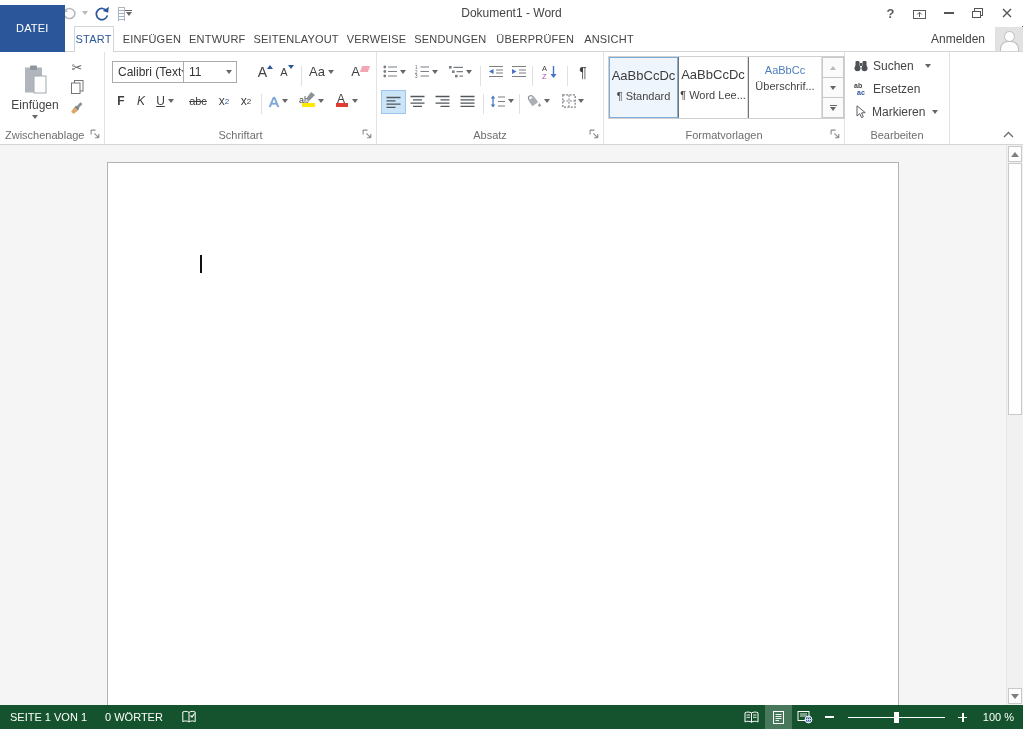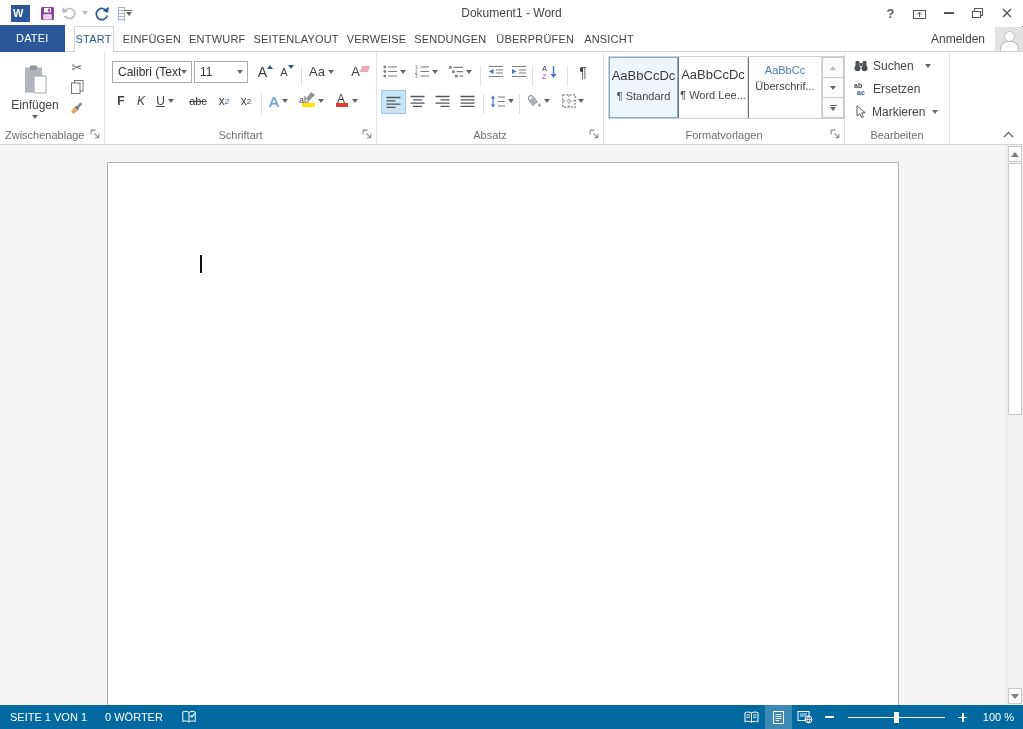--- a/index.html
+++ b/index.html
@@ -14,21 +14,21 @@
   .wordlogo .w{color:#fff;font-weight:bold;font-size:11px;padding-left:2px;line-height:17px;}
   .wordlogo .page{position:absolute;right:1px;top:2px;width:5px;height:13px;background:#fff;
      background-image:linear-gradient(#9db3d4 1px,transparent 1px);background-size:5px 3px;background-position:0 2px;}
   .title{position:absolute;left:0;right:0;text-align:center;font-size:12px;color:#444;pointer-events:none;}
   .winbtns{position:absolute;right:2px;top:0;height:26px;display:flex;align-items:center;}
   .winbtn{width:29px;height:24px;display:flex;align-items:center;justify-content:center;color:#5c5c5c;font-size:13px;}
   
   .tabbar{position:absolute;left:0;top:26px;right:0;height:26px;display:flex;align-items:flex-end;}
   .tabbar::after{content:"";position:absolute;left:0;right:0;bottom:0;height:1px;background:#d4d4d4;}
   .tab{position:relative;height:25px;line-height:25px;padding:0 1px;font-size:11px;color:#444;letter-spacing:.2px;z-index:1;}
-  .tab-file{background:#2b579a;color:#fff;padding:1px 16px;margin-right:9px;}
+  .tab-file{background:#2b579a;color:#fff;padding:11px 16px;margin-right:9px;}
   .tab-active{background:#fff;color:#2b579a;border:1px solid #d4d4d4;border-bottom:none;z-index:2;}
   .signin{margin-left:auto;font-size:12px;color:#444;line-height:25px;padding-right:10px;}
   .avatar{width:28px;height:25px;background:#e2e2e2;position:relative;}
   .avatar .head{position:absolute;left:9px;top:4px;width:9px;height:9px;border-radius:50%;background:#fdfdfd;border:1px solid #bdbdbd;}
   .avatar .body{position:absolute;left:5px;top:14px;width:17px;height:10px;border-radius:8px 8px 0 0;background:#fdfdfd;border:1px solid #bdbdbd;border-bottom:none;}
   
   .ribbon{position:absolute;left:0;top:52px;right:0;height:92px;background:#fff;border-bottom:1px solid #d4d4d4;}
   .rgroup{position:absolute;top:0;height:92px;border-right:1px solid #e3e3e3;box-sizing:border-box;}
   .gfooter{position:absolute;left:0;right:0;bottom:2px;height:14px;font-size:11px;color:#6e6e6e;text-align:center;line-height:14px;}
   .launcher{position:absolute;right:3px;bottom:4px;width:11px;height:11px;}
@@ -57,21 +57,21 @@
   .page{position:absolute;left:107px;top:17px;width:790px;height:543px;background:#fff;border:1px solid #b3b3b3;border-bottom:none;}
   .cursor{position:absolute;left:92px;top:92px;width:2px;height:18px;background:#111;animation:blink 1.1s steps(1) infinite;}
   @keyframes blink{50%{opacity:0;}}
   
   .vscroll{position:absolute;left:1006px;top:145px;width:17px;height:560px;background:#f1f1f1;border-left:1px solid #e7e7e7;box-sizing:border-box;}
   .sbtn{position:absolute;left:1px;width:14px;height:16px;background:#fdfdfd;border:1px solid #c9c9c9;display:flex;align-items:center;justify-content:center;box-sizing:border-box;}
   .tri-up{width:0;height:0;border-left:4px solid transparent;border-right:4px solid transparent;border-bottom:5px solid #7e7e7e;}
   .tri-down{width:0;height:0;border-left:4px solid transparent;border-right:4px solid transparent;border-top:5px solid #7e7e7e;}
   .thumb{position:absolute;left:1px;top:18px;width:14px;height:252px;background:#fefefe;border:1px solid #c9c9c9;box-sizing:border-box;}
   
-  .statusbar{position:absolute;left:0;top:705px;right:0;height:24px;background:#0369a1;color:#fff;display:flex;align-items:flex-start;font-size:11px;}
+  .statusbar{position:absolute;left:0;top:705px;right:0;height:24px;background:#14532d;color:#fff;display:flex;align-items:flex-start;font-size:11px;}
   .sb-item{display:flex;align-items:center;height:24px;padding:0 9px;white-space:nowrap;}
   .viewbtn{width:27px;height:24px;display:flex;align-items:center;justify-content:center;}
   .viewbtn.active{background:rgba(255,255,255,.22);}
   .zoomtrack{position:relative;width:97px;height:1px;background:#fff;margin:0 7px;}
   .zoomthumb{position:absolute;left:calc(50% - 2.5px);top:-5px;width:5px;height:11px;background:#fff;}
   .zminus{width:9px;height:1.5px;background:#fff;}
   .zplus{position:relative;width:9px;height:9px;}
   .zplus::before{content:"";position:absolute;left:0;top:4px;width:9px;height:1.5px;background:#fff;}
   .zplus::after{content:"";position:absolute;left:4px;top:0;width:1.5px;height:9px;background:#fff;}
 </style>
@@ -196,21 +196,21 @@
         <path d="M1 1 H5 M1 1 V5" stroke="#8a8a8a" fill="none"></path>
           <path d="M4 4 L8 8 M8 8 V4.6 M8 8 H4.6" stroke="#8a8a8a" fill="none"></path>
       </svg>
     </div>
 
     <div class="rgroup" id="g-font" style="left:105px;width:272px;">
       <div class="combo" style="left:7px;top:9px;width:80px;">
         <span style="overflow:hidden;">Calibri (Textk</span>
         <span class="caret"></span>
       </div>
-      <div class="combo" style="left:89px;top:9px;width:54px;">
+      <div class="combo" style="left:78px;top:9px;width:54px;">
         <span>11</span>
         <span class="caret"></span>
       </div>
       <div class="glyphbtn" style="left:150px;top:8px;width:21px;height:23px;">
         <span style="font-size:14px;">A</span>
         <span style="width:0;height:0;border-left:3px solid transparent;border-right:3px solid transparent;border-bottom:4px solid #2b579a;margin-bottom:9px;"></span>
       </div>
       <div class="glyphbtn" style="left:172px;top:8px;width:20px;height:23px;">
         <span style="font-size:11px;">A</span>
         <span style="width:0;height:0;border-left:3px solid transparent;border-right:3px solid transparent;border-top:4px solid #2b579a;margin-bottom:9px;"></span>

